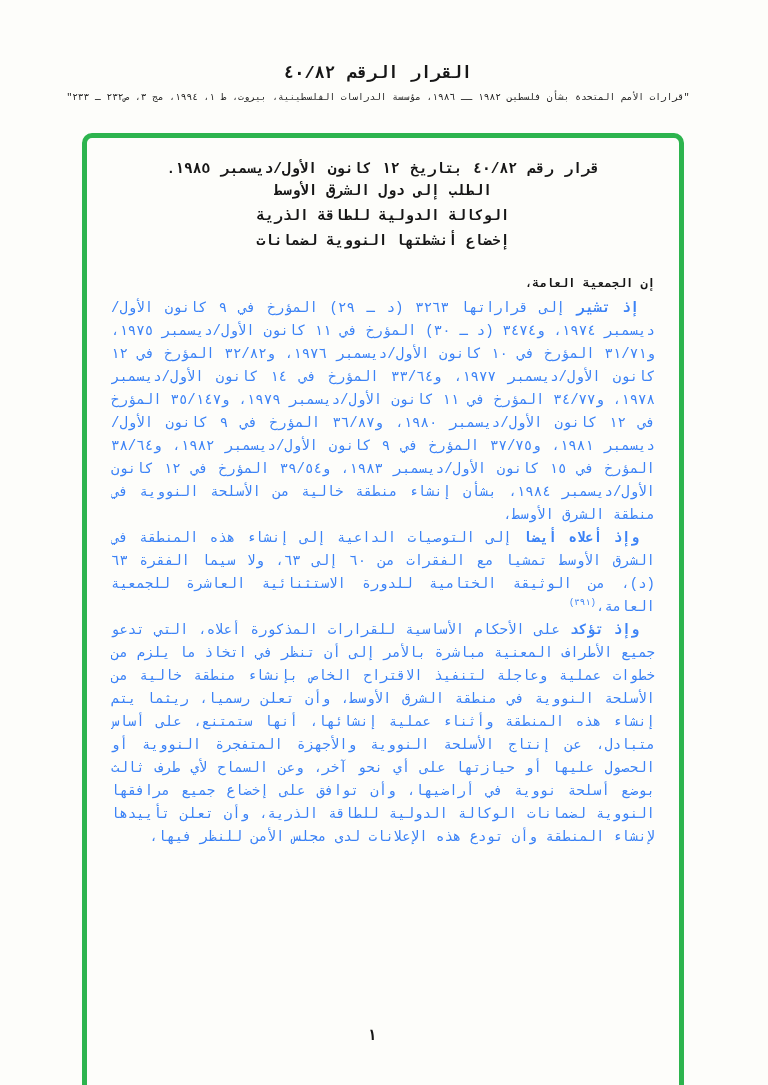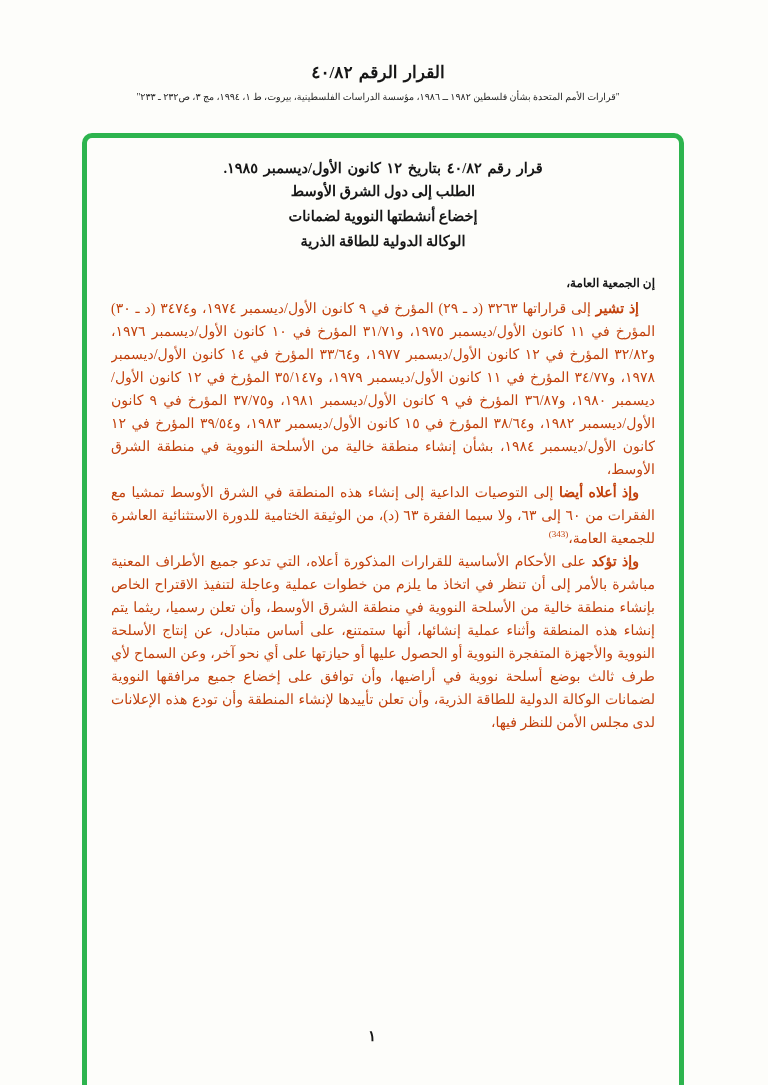--- a/index.html
+++ b/index.html
@@ -1,21 +1,21 @@
 <!DOCTYPE html>
 <html><head>
 <meta charset="utf-8">
 <style>
   html, body { margin: 0; padding: 0; background: #ffffff; }
   .page {
     position: relative;
     width: 768px;
     height: 1085px;
     background: #fdfdfa;
-    font-family: Liberation Serif, serif;
+    font-family: Liberation Mono, monospace;
     color: #161616;
     overflow: hidden;
   }
 
   
   .header {
     position: absolute;
     top: 62px;
     left: 20px;
     width: 716px;
@@ -73,21 +73,21 @@
     font-weight: 700;
     font-size: 12px;
     margin-top: 22px;
     margin-bottom: 6px;
   }
   .para {
     font-size: 14px;
     line-height: 23px;
     text-align: justify;
     text-indent: 16px;
-    color: #c2410c;
+    color: #3b82f6;
   }
   .para .lead { font-weight: 700; }
   sup.ref { font-size: 9px; line-height: 0; }
 
   
   .footnote-area {
     position: relative;
     flex: 0 0 auto;
     align-self: flex-start;          
     width: 238px;
@@ -136,29 +136,29 @@
   </div>
 
   <div class="green-box" style="border-color: rgb(45, 180, 78);">
     <div class="doc" dir="rtl">
 
       <div class="doc-main">
         <div class="doc-intro">قرار رقم ٤٠/٨٢ بتاريخ ١٢ كانون الأول/ديسمبر ١٩٨٥.</div>
 
         <div class="doc-titles">
           <div>الطلب إلى دول الشرق الأوسط</div>
+          <div>الوكالة الدولية للطاقة الذرية</div>
           <div>إخضاع أنشطتها النووية لضمانات</div>
-          <div>الوكالة الدولية للطاقة الذرية</div>
         </div>
 
         <div class="salutation">إن الجمعية العامة،</div>
 
         <div class="para"><span class="lead">إذ تشير</span><span> إلى قراراتها ٣٢٦٣ (د ـ ٢٩) المؤرخ في ٩ كانون الأول/ديسمبر ١٩٧٤، و٣٤٧٤ (د ـ ٣٠) المؤرخ في ١١ كانون الأول/ديسمبر ١٩٧٥، و٣١/٧١ المؤرخ في ١٠ كانون الأول/ديسمبر ١٩٧٦، و٣٢/٨٢ المؤرخ في ١٢ كانون الأول/ديسمبر ١٩٧٧، و٣٣/٦٤ المؤرخ في ١٤ كانون الأول/ديسمبر ١٩٧٨، و٣٤/٧٧ المؤرخ في ١١ كانون الأول/ديسمبر ١٩٧٩، و٣٥/١٤٧ المؤرخ في ١٢ كانون الأول/ديسمبر ١٩٨٠، و٣٦/٨٧ المؤرخ في ٩ كانون الأول/ديسمبر ١٩٨١، و٣٧/٧٥ المؤرخ في ٩ كانون الأول/ديسمبر ١٩٨٢، و٣٨/٦٤ المؤرخ في ١٥ كانون الأول/ديسمبر ١٩٨٣، و٣٩/٥٤ المؤرخ في ١٢ كانون الأول/ديسمبر ١٩٨٤، بشأن إنشاء منطقة خالية من الأسلحة النووية في منطقة الشرق الأوسط،</span></div>
 
-        <div class="para"><span class="lead">وإذ أعلاه أيضا</span><span> إلى التوصيات الداعية إلى إنشاء هذه المنطقة في الشرق الأوسط تمشيا مع الفقرات من ٦٠ إلى ٦٣، ولا سيما الفقرة ٦٣ (د)، من الوثيقة الختامية للدورة الاستثنائية العاشرة للجمعية العامة،</span><sup class="ref">(343)</sup></div>
+        <div class="para"><span class="lead">وإذ أعلاه أيضا</span><span> إلى التوصيات الداعية إلى إنشاء هذه المنطقة في الشرق الأوسط تمشيا مع الفقرات من ٦٠ إلى ٦٣، ولا سيما الفقرة ٦٣ (د)، من الوثيقة الختامية للدورة الاستثنائية العاشرة للجمعية العامة،</span><sup class="ref">(٣٩١)</sup></div>
 
         <div class="para"><span class="lead">وإذ تؤكد</span><span> على الأحكام الأساسية للقرارات المذكورة أعلاه، التي تدعو جميع الأطراف المعنية مباشرة بالأمر إلى أن تنظر في اتخاذ ما يلزم من خطوات عملية وعاجلة لتنفيذ الاقتراح الخاص بإنشاء منطقة خالية من الأسلحة النووية في منطقة الشرق الأوسط، وأن تعلن رسميا، ريثما يتم إنشاء هذه المنطقة وأثناء عملية إنشائها، أنها ستمتنع، على أساس متبادل، عن إنتاج الأسلحة النووية والأجهزة المتفجرة النووية أو الحصول عليها أو حيازتها على أي نحو آخر، وعن السماح لأي طرف ثالث بوضع أسلحة نووية في أراضيها، وأن توافق على إخضاع جميع مرافقها النووية لضمانات الوكالة الدولية للطاقة الذرية، وأن تعلن تأييدها لإنشاء المنطقة وأن تودع هذه الإعلانات لدى مجلس الأمن للنظر فيها،</span></div>
       </div>
 
       <div class="footnote-area">
         <div class="footnote-text">(٣٩١) القرار دإ ـ ١٠/٢.</div>
       </div>
 
     </div>
   </div>

